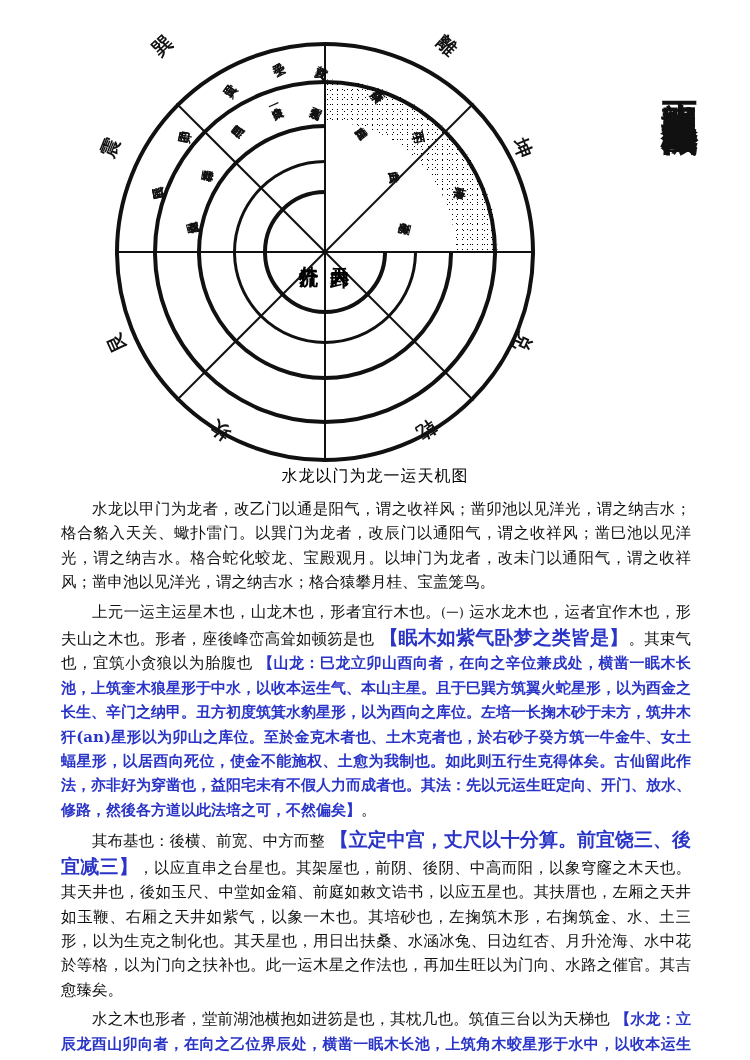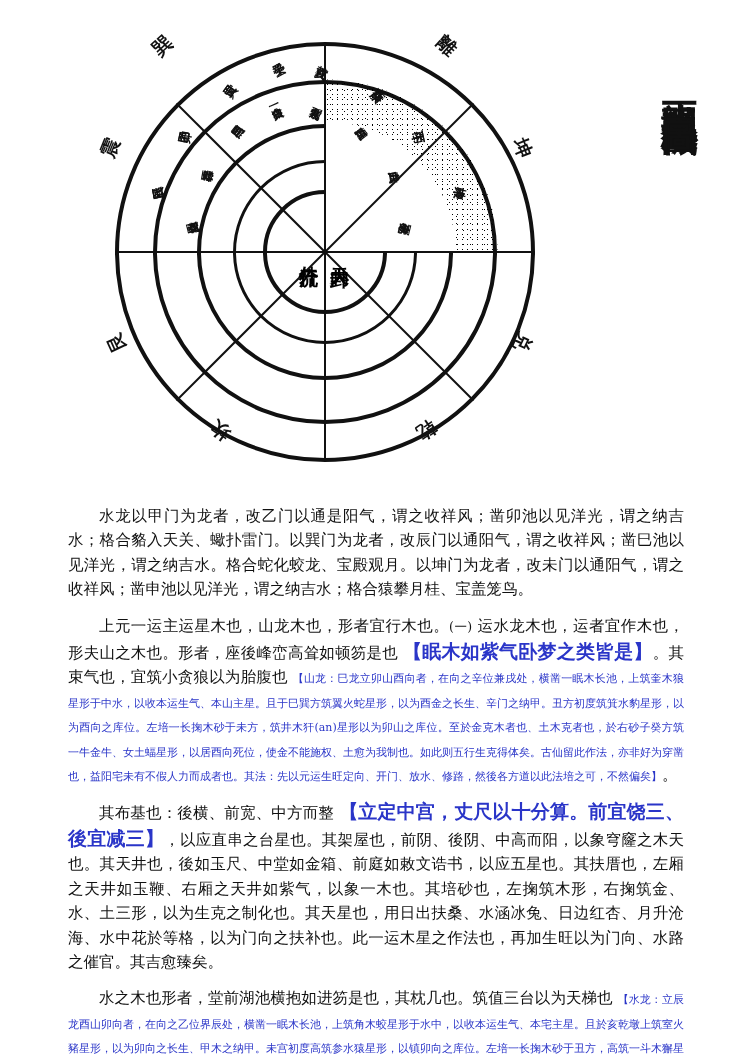--- a/index.html
+++ b/index.html
@@ -170,29 +170,30 @@
     left: 56px;
     top: 492px;
     width: 640px;
     font-size: 15.5px;
     line-height: 24.4px;
     text-align: justify;
     text-justify: inter-character;
     color: #111;
   }
   .body-text p {
-    margin: 12px;
+    margin: 5px;
   }
   .indent { text-indent: 2em; }
 
   .note {
     color: #2a35c8;
-    font-size: 11px;
+    font-size: 15px;
     line-height: 1.5;
     letter-spacing: 0;
+    font-weight: bold;
   }
   .note-b {
     color: #2a35c8;
     font-weight: 700;
     font-size: 19px;
   }
   .small-inline {
     font-size: 12.5px;
   }
 </style>
@@ -255,20 +256,21 @@
       <div class="hub-labels">
         <span class="hub-col">外流行</span>
         <span class="hub-col">内天卦</span>
       </div>
 
     </div>
 
     <div class="fig-vtitle">水龍以門為龍一運天機圖</div>
   </div>
 
+  <div class="caption">水龙以门为龙一运天机图</div>
 
   <div class="body-text">
 
     <p class="indent">水龙以甲门为龙者，改乙门以通是阳气，谓之收祥风；凿卯池以见洋光，谓之纳吉水；格合貉入天关、蠍扑雷门。以巽门为龙者，改辰门以通阳气，谓之收祥风；凿巳池以见洋光，谓之纳吉水。格合蛇化蛟龙、宝殿观月。以坤门为龙者，改未门以通阳气，谓之收祥风；凿申池以见洋光，谓之纳吉水；格合猿攀月桂、宝盖笼鸟。</p>
 
     <p class="indent">
       <span>上元一运主运星木也，山龙木也，形者宜行木也。</span><span class="small-inline">(一)</span><span> 运水龙木也，运者宜作木也，形夫山之木也。形者，座後峰峦高耸如顿笏是也 </span><span class="note-b">【眠木如紫气卧梦之类皆是】</span><span>。其束气也，宜筑小贪狼以为胎腹也 </span><span class="note">【山龙：巳龙立卯山酉向者，在向之辛位兼戌处，横凿一眠木长池，上筑奎木狼星形于中水，以收本运生气、本山主星。且于巳巽方筑翼火蛇星形，以为酉金之长生、辛门之纳甲。丑方初度筑箕水豹星形，以为酉向之库位。左培一长掬木砂于未方，筑井木犴(an)星形以为卯山之库位。至於金克木者也、土木克者也，於右砂子癸方筑一牛金牛、女土蝠星形，以居酉向死位，使金不能施权、土愈为我制也。如此则五行生克得体矣。古仙留此作法，亦非好为穿凿也，益阳宅未有不假人力而成者也。其法：先以元运生旺定向、开门、放水、修路，然後各方道以此法培之可，不然偏矣】</span><span>。</span>
     </p>
 
     <p class="indent">

